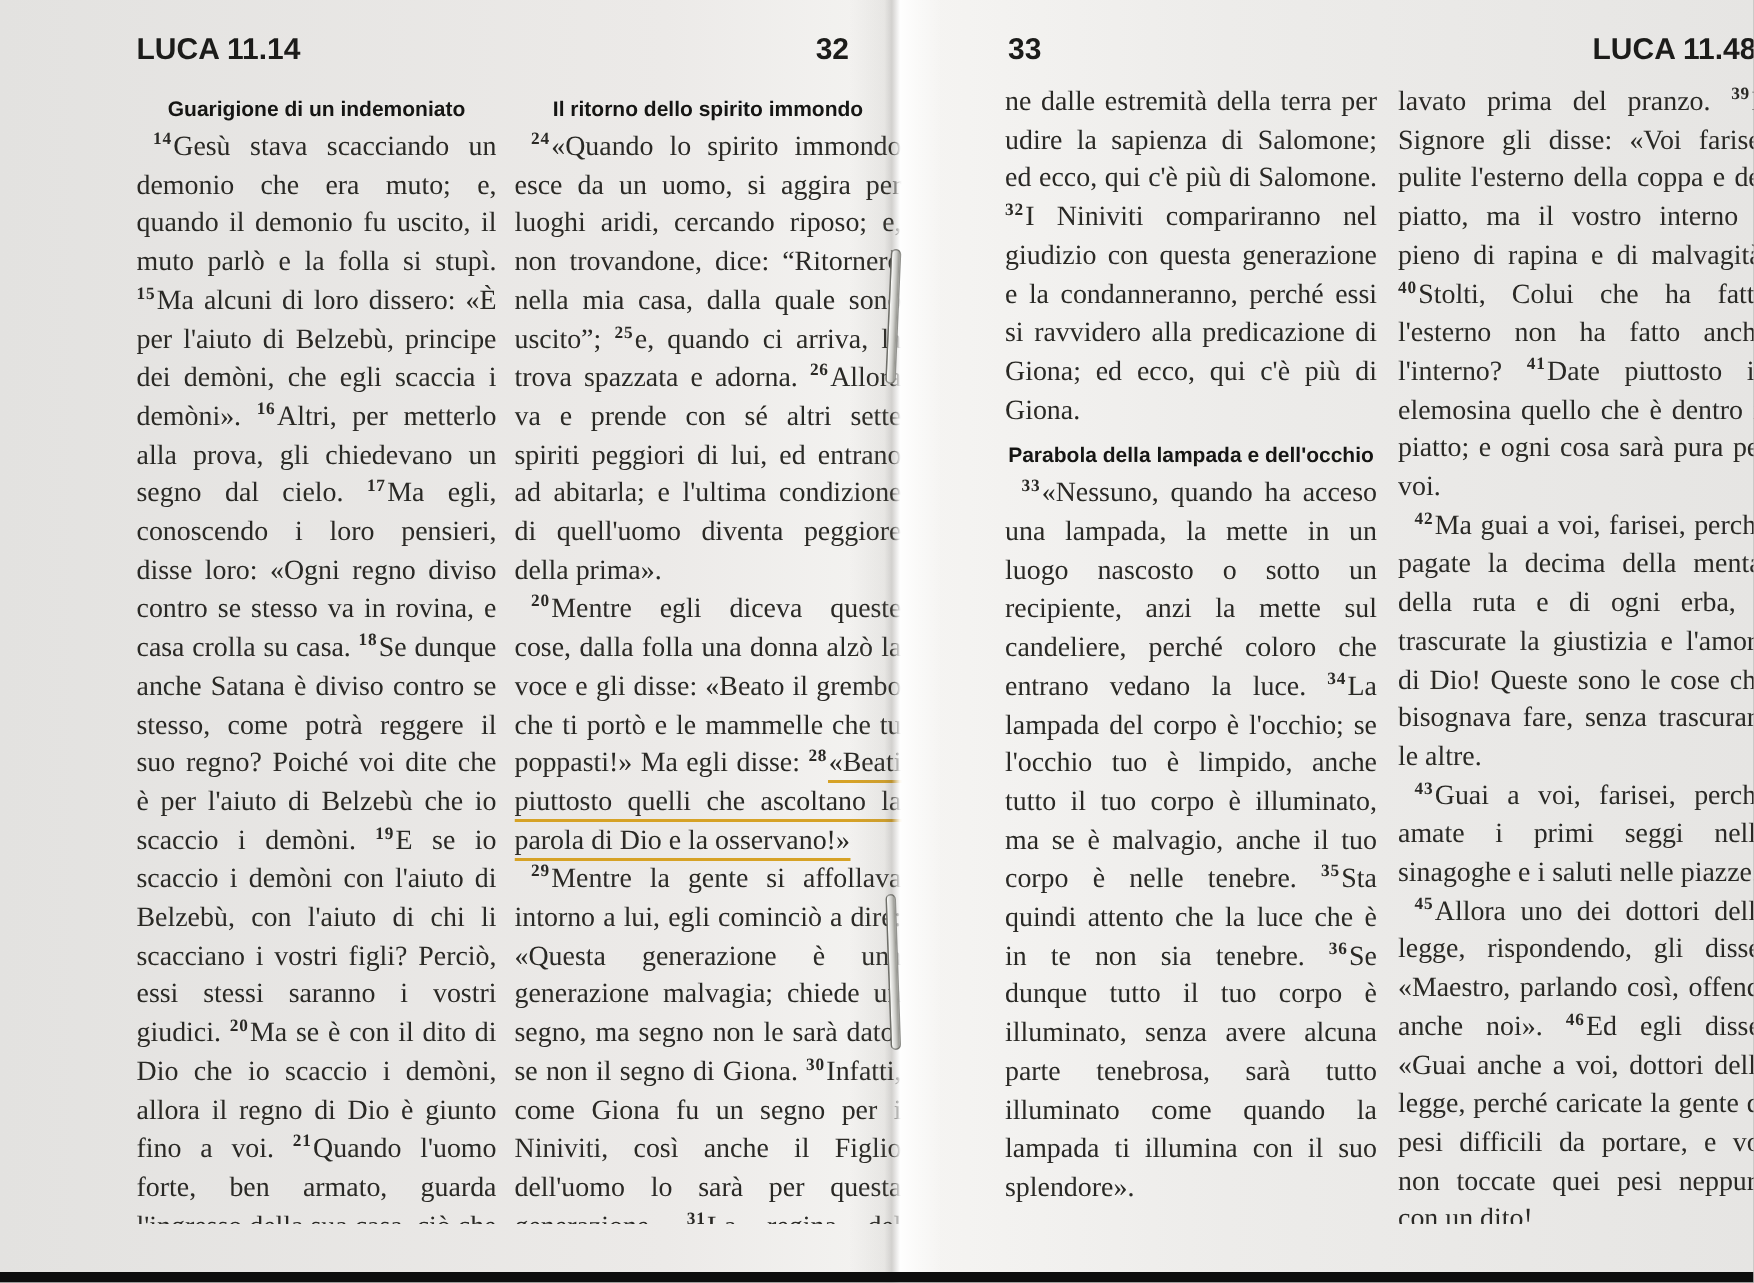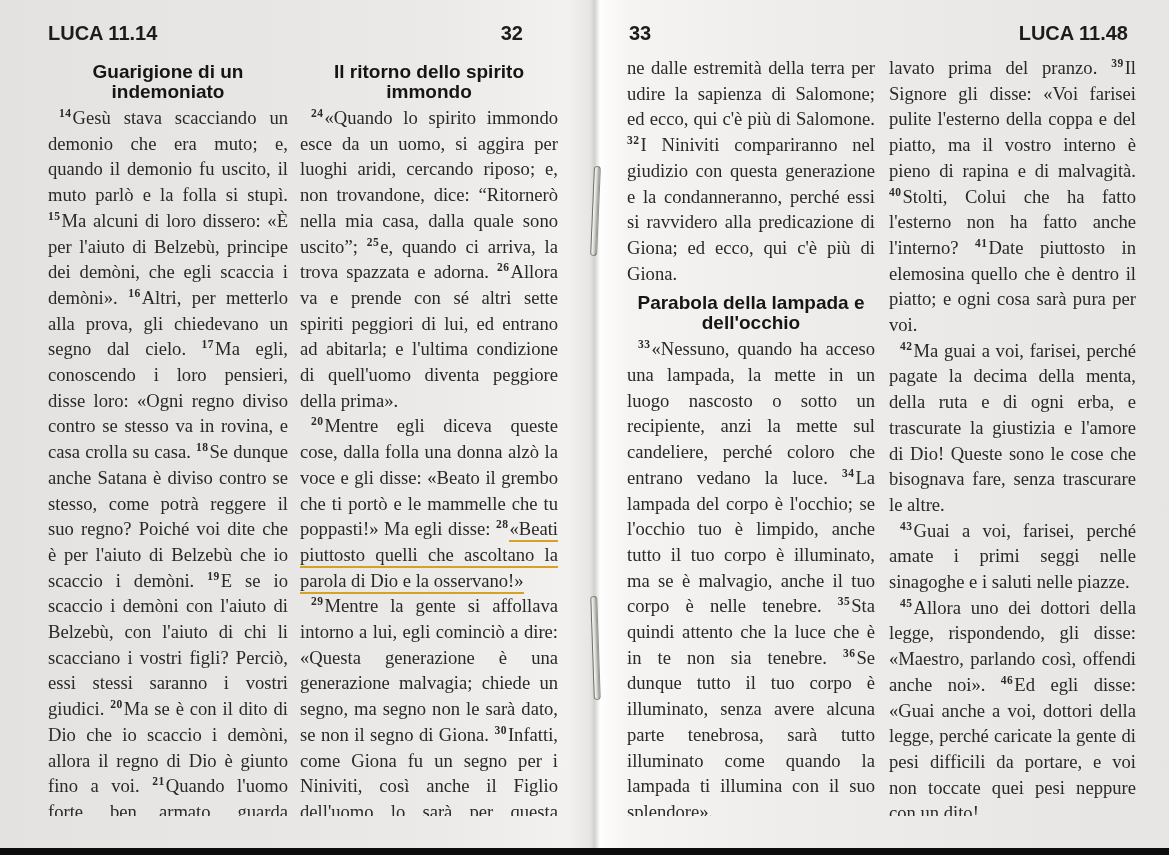--- a/index.html
+++ b/index.html
@@ -33,21 +33,21 @@
     background: linear-gradient(90deg, #fbfbf9, #cfcfcb 55%, #94948e);
     border: 1px solid rgba(70,70,64,0.55);
     border-radius: 4px;
   }
   #staple-top { top: 166px; height: 88px; transform: rotate(2.5deg); }
   #staple-bottom { top: 596px; height: 102px; transform: rotate(-2deg); }
   #bottom-edge {
     position: absolute; left: 0; bottom: 0; width: 1169px; height: 7px;
     background: #0d0d0d;
   }
-  .page { position: absolute; top: 0; height: 816px; overflow: hidden; }
+  .page { position: absolute; top: 0; height: 816px; overflow: hidden; margin-left: 43px; }
   #page-left  { left: 0; width: 575px; }
   #page-right { left: 591px; width: 549px; }
 
   .page-header {
     display: flex; justify-content: space-between; align-items: baseline;
     font-family: "Liberation Sans", sans-serif;
     font-weight: 700; font-size: 20px; color: #1c1c1a;
   }
   #page-left .page-header  { margin: 22px 52px 0 48px; }
   #page-right .page-header { margin: 22px 12px 0 38px; }
@@ -56,21 +56,21 @@
   #page-left .columns  { margin-left: 48px; }
   #page-right .columns { margin-left: 36px; }
   .col { overflow: hidden; }
   #page-left  .col-1 { width: 240px; margin-right: 12px; }
   #page-left  .col-2 { width: 258px; }
   #page-right .col-1 { width: 248px; margin-right: 14px; }
   #page-right .col-2 { width: 247px; }
 
   .sec-heading {
     font-family: "Liberation Sans", sans-serif;
-    font-weight: 700; font-size: 19px; line-height: 20px;
+    font-weight: 700; font-size: 14px; line-height: 20px;
     text-align: center; color: #151513;
     margin: 7px 0 3px 0;
   }
   .vpara {
     margin: 0;
     font-size: 18.6px; line-height: 25.7px;
     text-align: justify;
     text-indent: 11px;
   }
   .vpara.noindent { text-indent: 0; }

